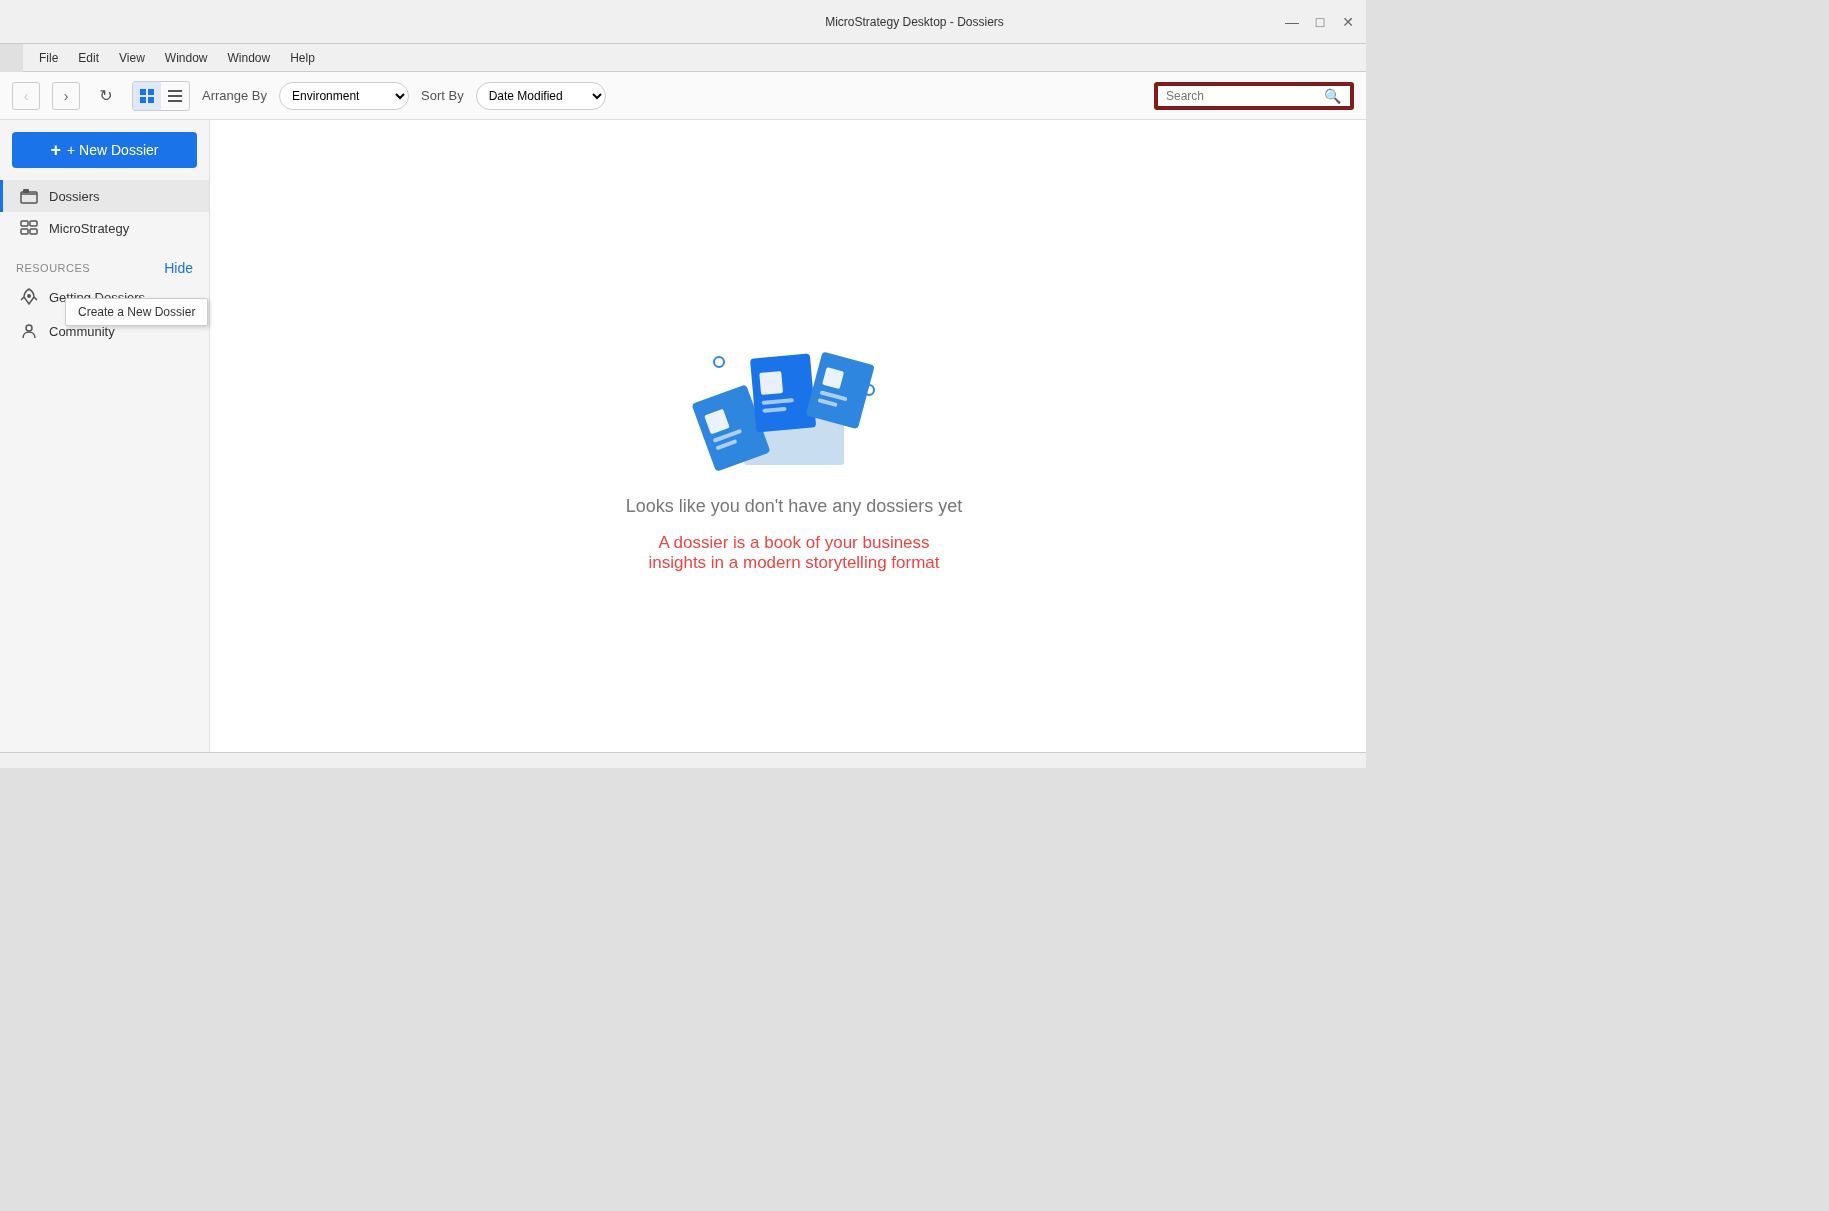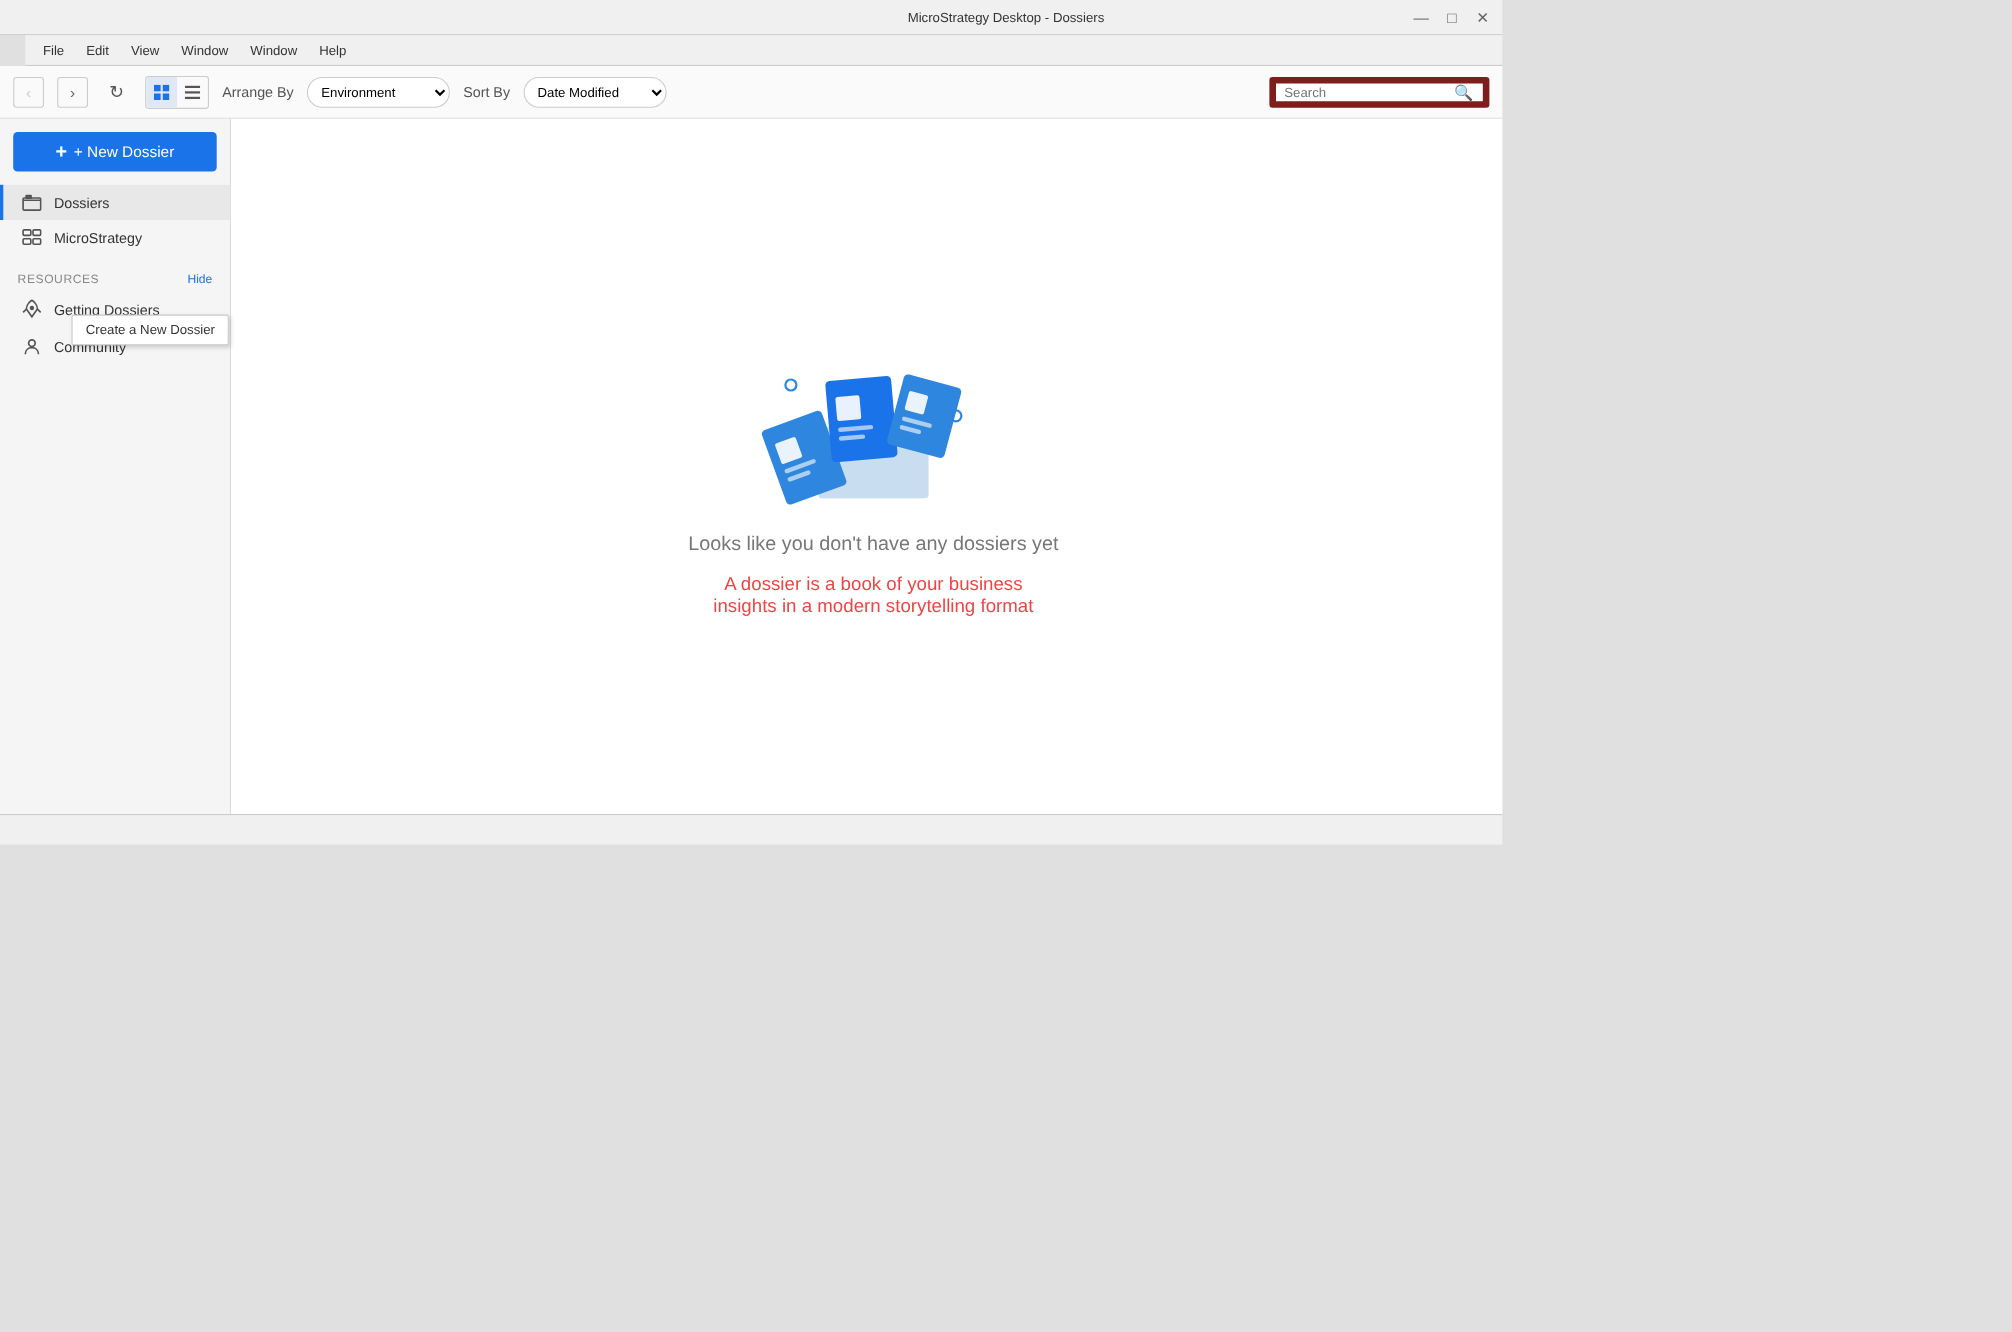--- a/index.html
+++ b/index.html
@@ -7,21 +7,21 @@
       font-family: 'Segoe UI', Arial, sans-serif;
       background: #e0e0e0;
       width: 1366px;
       height: 768px;
       overflow: hidden;
     }
 
     
     .title-bar {
       background: #f0f0f0;
-      height: 32px;
+      height: 44px;
       display: flex;
       align-items: center;
       justify-content: space-between;
       padding: 0 8px;
       border-bottom: 1px solid #ccc;
     }
     .title-bar-title {
       position: absolute;
       left: 50%;
       transform: translateX(-50%);
@@ -132,21 +132,21 @@
       border-radius: 14px;
       font-size: 12px;
       background: white;
       cursor: pointer;
       min-width: 130px;
     }
     .search-box {
       margin-left: auto;
       display: flex;
       align-items: center;
-      border: 6px solid #7f1d1d;
+      border: 4px solid #7f1d1d;
       border-radius: 3px;
       background: white;
       padding: 0 8px;
       height: 28px;
       min-width: 200px;
     }
     .search-input {
       border: none;
       outline: none;
       font-size: 12px;
@@ -215,21 +215,21 @@
       font-size: 11px;
       color: #888;
       text-transform: uppercase;
       letter-spacing: 0.5px;
       padding: 16px 16px 4px 16px;
       display: flex;
       justify-content: space-between;
       align-items: center;
     }
     .hide-link {
-      font-size: 11px;
+      font-size: 14px;
       color: #1a73e8;
       cursor: pointer;
       text-transform: none;
       letter-spacing: 0;
     }
 
     
     .content-area {
       flex: 1;
       background: white;

